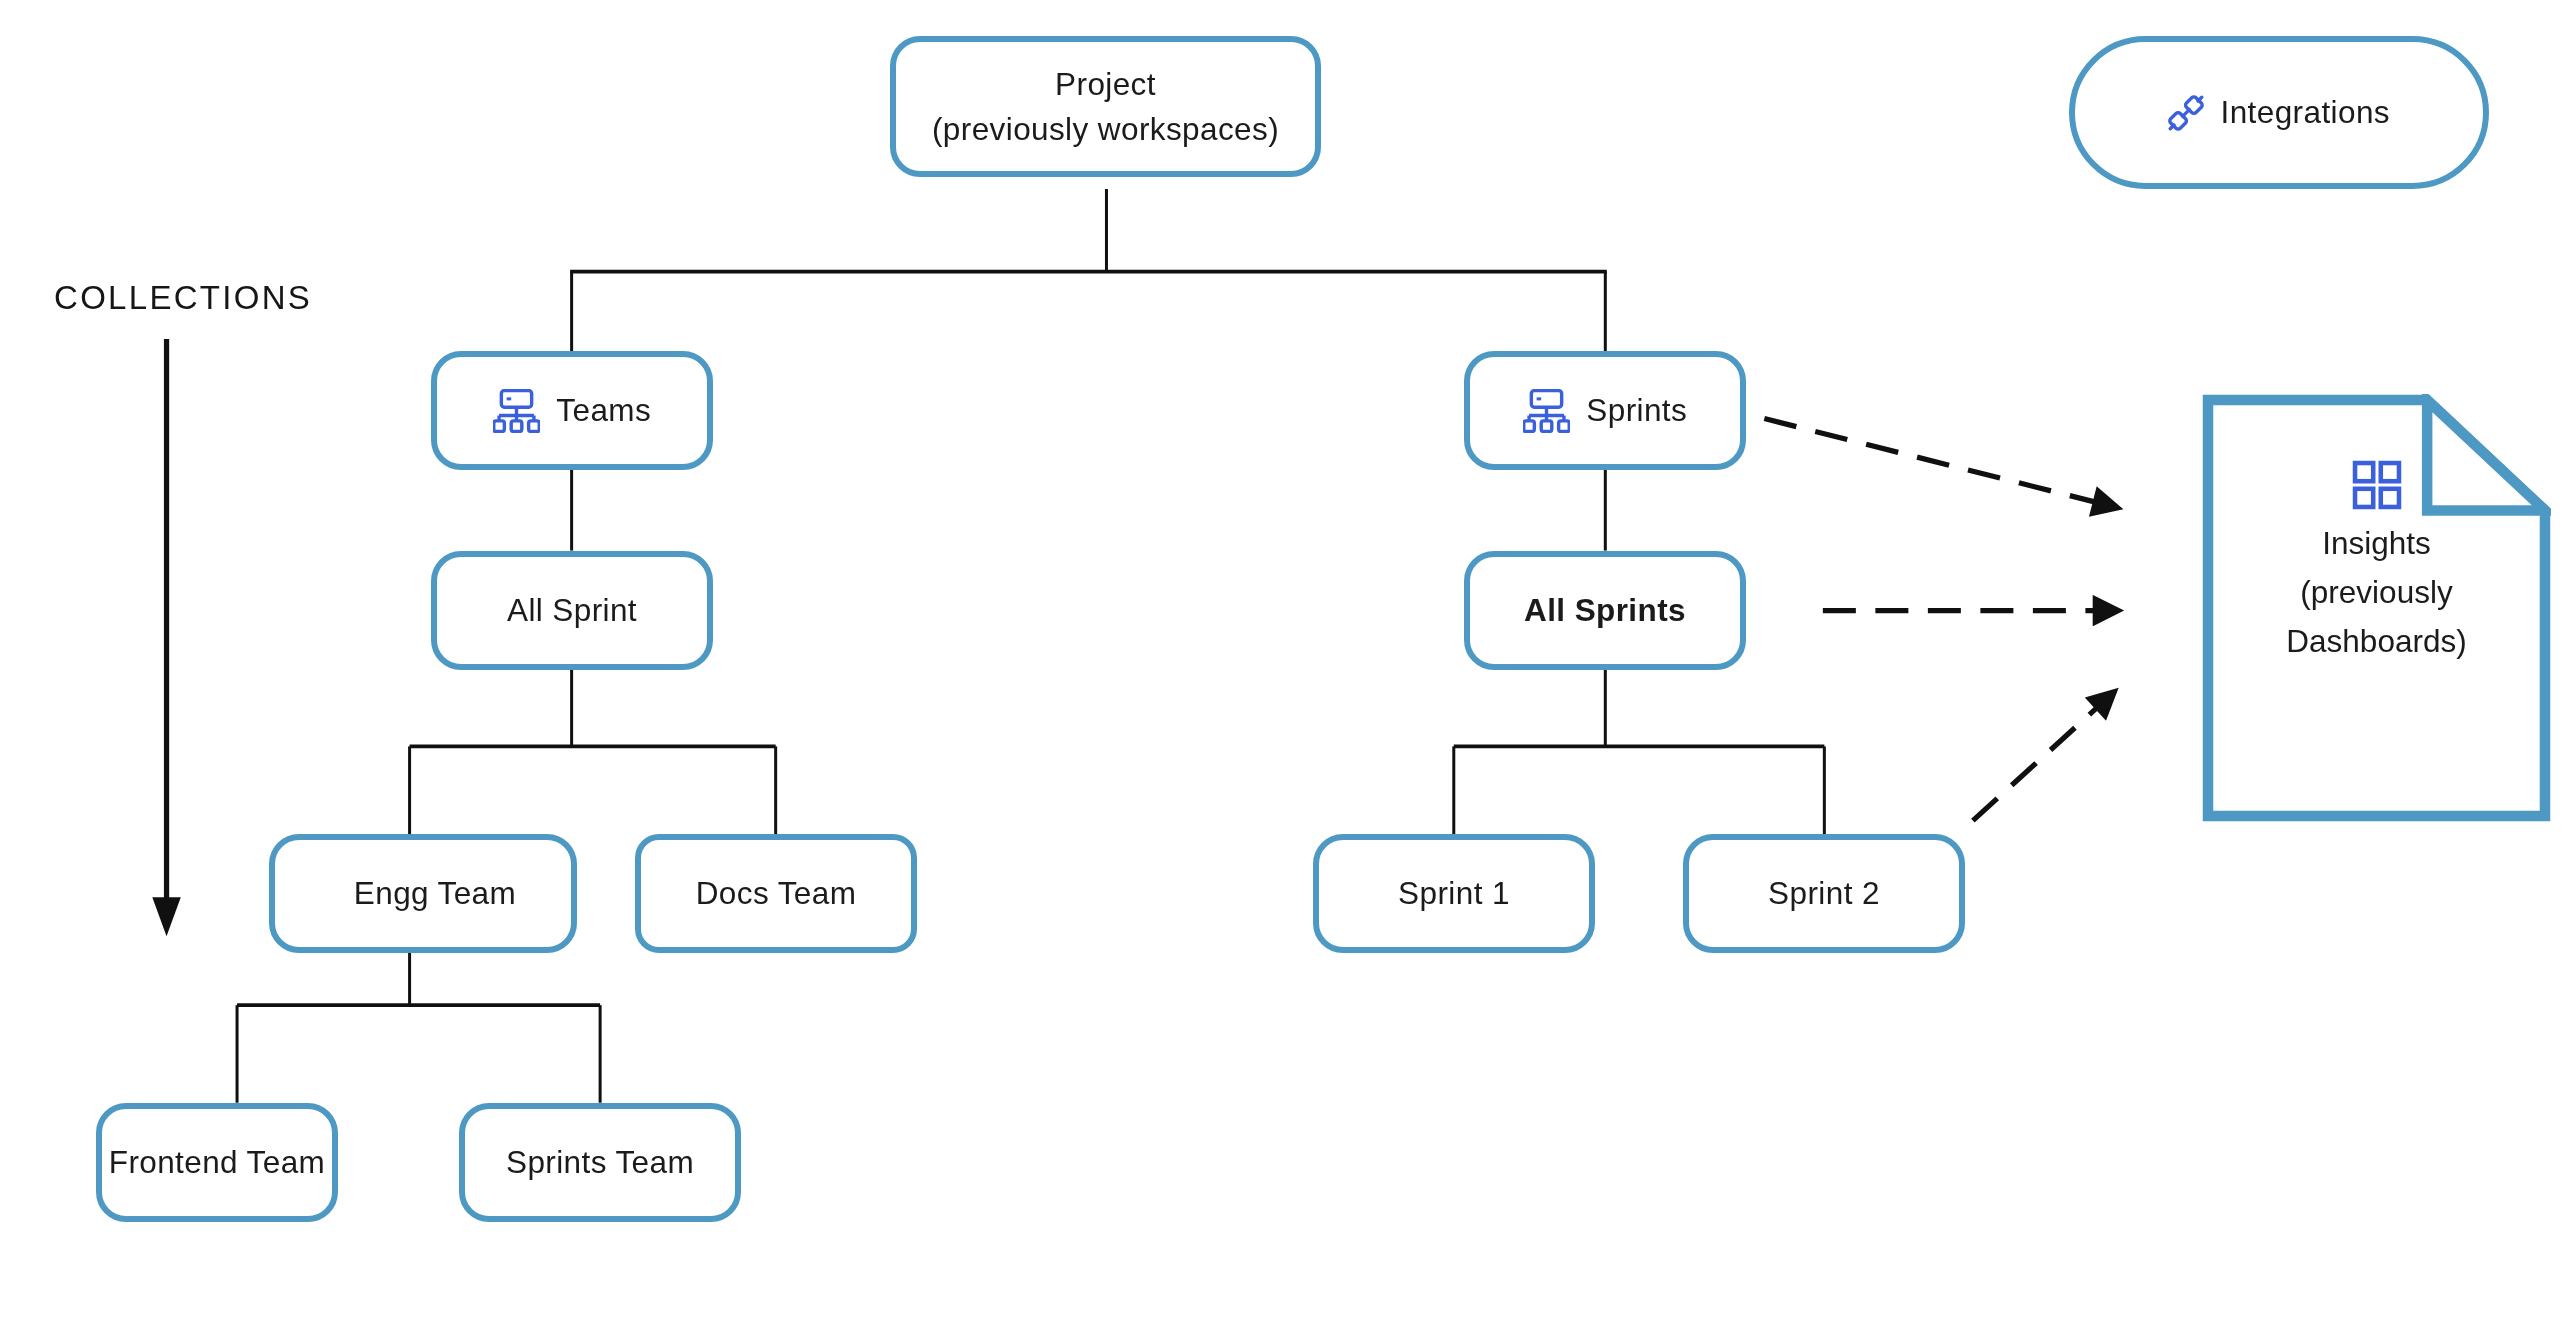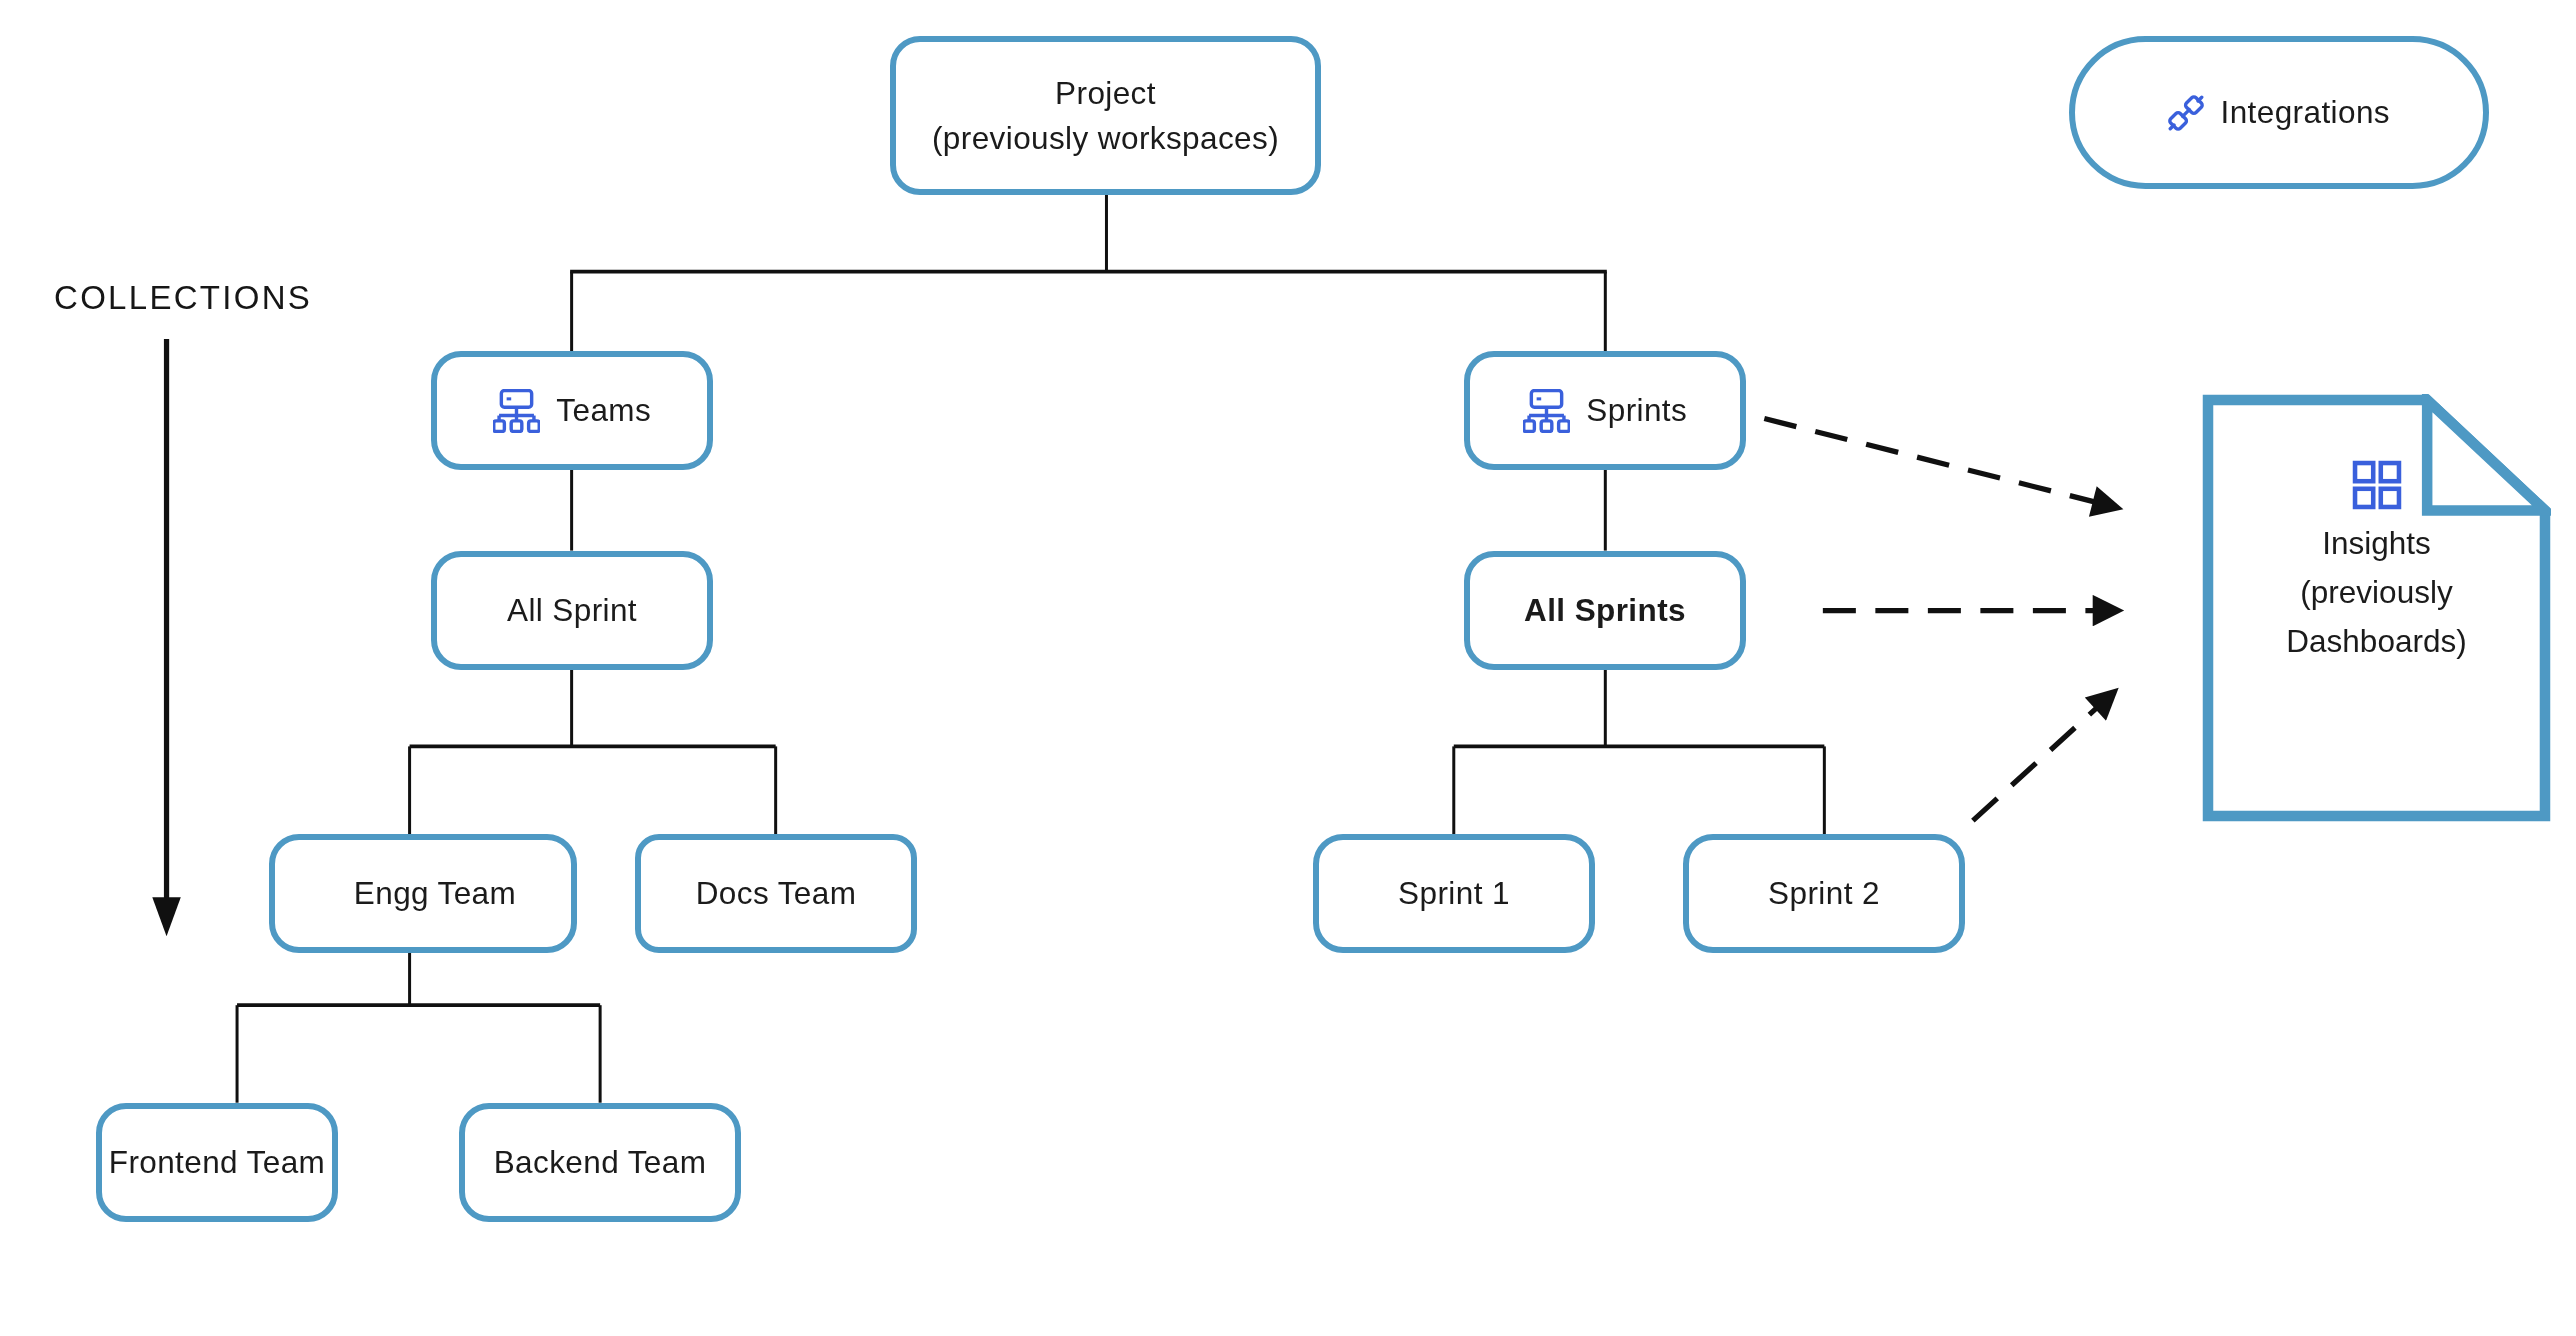--- a/index.html
+++ b/index.html
@@ -72,21 +72,21 @@
 
   <g stroke="#101010" stroke-width="7" stroke-dasharray="44 26" fill="none">
     <line x1="2352" y1="558" x2="2796" y2="670" marker-end="url(#arrowhead)"></line>
     <line x1="2430" y1="814" x2="2796" y2="814" marker-end="url(#arrowhead)"></line>
     <line x1="2630" y1="1094" x2="2798" y2="941" marker-end="url(#arrowhead)"></line>
   </g>
 </svg>
 
 <div id="collections-label">COLLECTIONS</div>
 
-<div class="node multiline" style="left:890px;top:36px;width:431px;height:159px;">
+<div class="node multiline" style="left:890px;top:36px;width:431px;height:141px;">
   <span class="lbl">Project</span>
   <span class="lbl">(previously workspaces)</span>
 </div>
 
 <div class="node pill" style="left:2069px;top:36px;width:420px;height:153px;">
   <svg class="icon" width="36" height="36" viewBox="0 0 48 48" fill="none" stroke="#3A60DC" stroke-width="4.5" stroke-linecap="round" stroke-linejoin="round">
     <rect x="-9" y="-9" width="18" height="18" rx="4" transform="translate(13.5,34.5) rotate(-45)"></rect>
     <rect x="-9" y="-9" width="18" height="18" rx="4" transform="translate(34.5,13.5) rotate(-45)"></rect>
     <line x1="19.5" y1="28.5" x2="28.5" y2="19.5"></line>
     <line x1="3" y1="45" x2="8" y2="40"></line>
@@ -149,21 +149,21 @@
 
 <div class="node" style="left:1683px;top:834px;width:282px;height:119px;">
   <span class="lbl">Sprint 2</span>
 </div>
 
 <div class="node" style="left:96px;top:1103px;width:242px;height:119px;">
   <span class="lbl">Frontend Team</span>
 </div>
 
 <div class="node" style="left:459px;top:1103px;width:282px;height:119px;">
-  <span class="lbl">Backend Team</span>
+  <span class="lbl">Sprints Team</span>
 </div>
 
 <div id="insights-doc">
   <svg class="doc-shape" width="349" height="428" viewBox="0 0 465 570">
     <path d="M 8,8 L 300,8 L 457,155 L 457,562 L 8,562 Z" fill="#ffffff" stroke="#4E99C4" stroke-width="14" stroke-linejoin="miter"></path>
     <path d="M 300,8 L 300,155 L 457,155 Z" fill="#ffffff" stroke="#4E99C4" stroke-width="14" stroke-linejoin="miter"></path>
   </svg>
   <svg class="doc-icon" width="50" height="50" viewBox="0 0 66 66" fill="none" stroke="#3A60DC" stroke-width="6">
     <rect x="4" y="4" width="24" height="24"></rect>
     <rect x="38" y="4" width="24" height="24"></rect>

